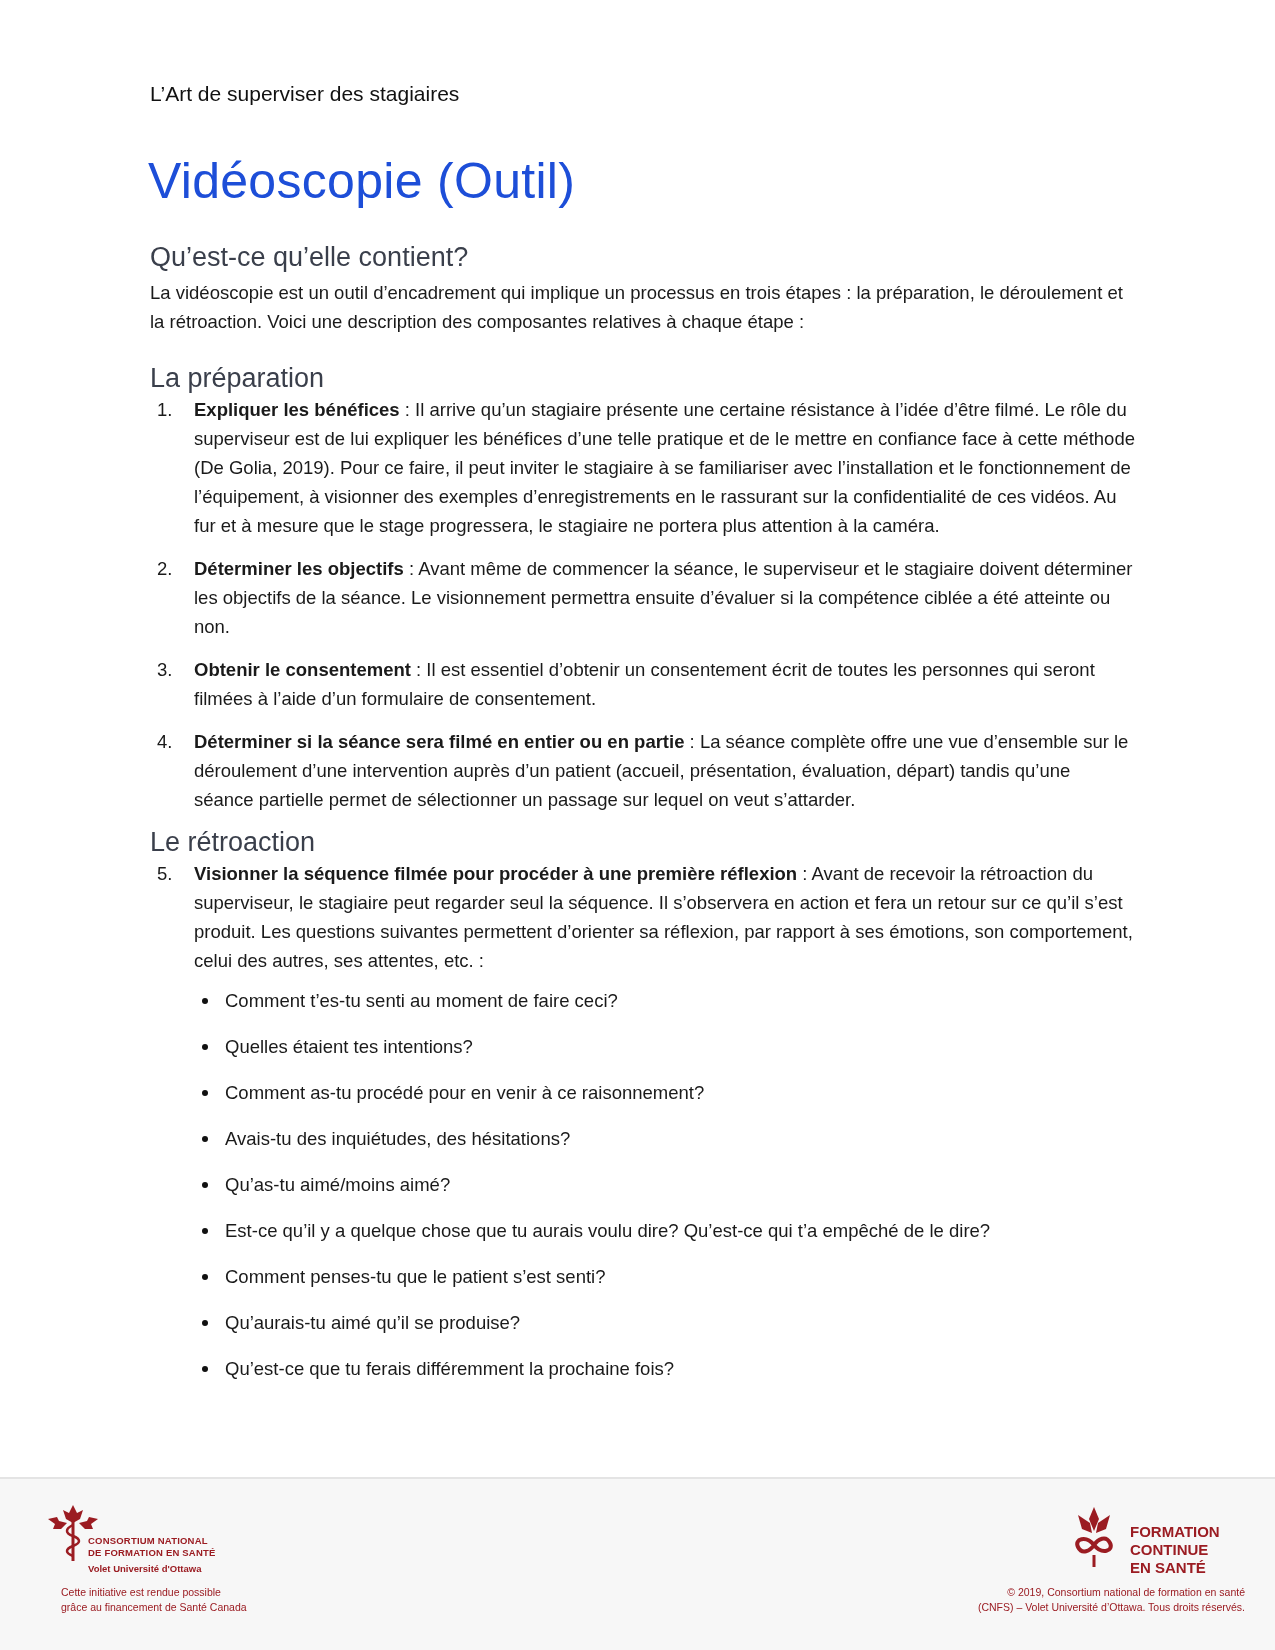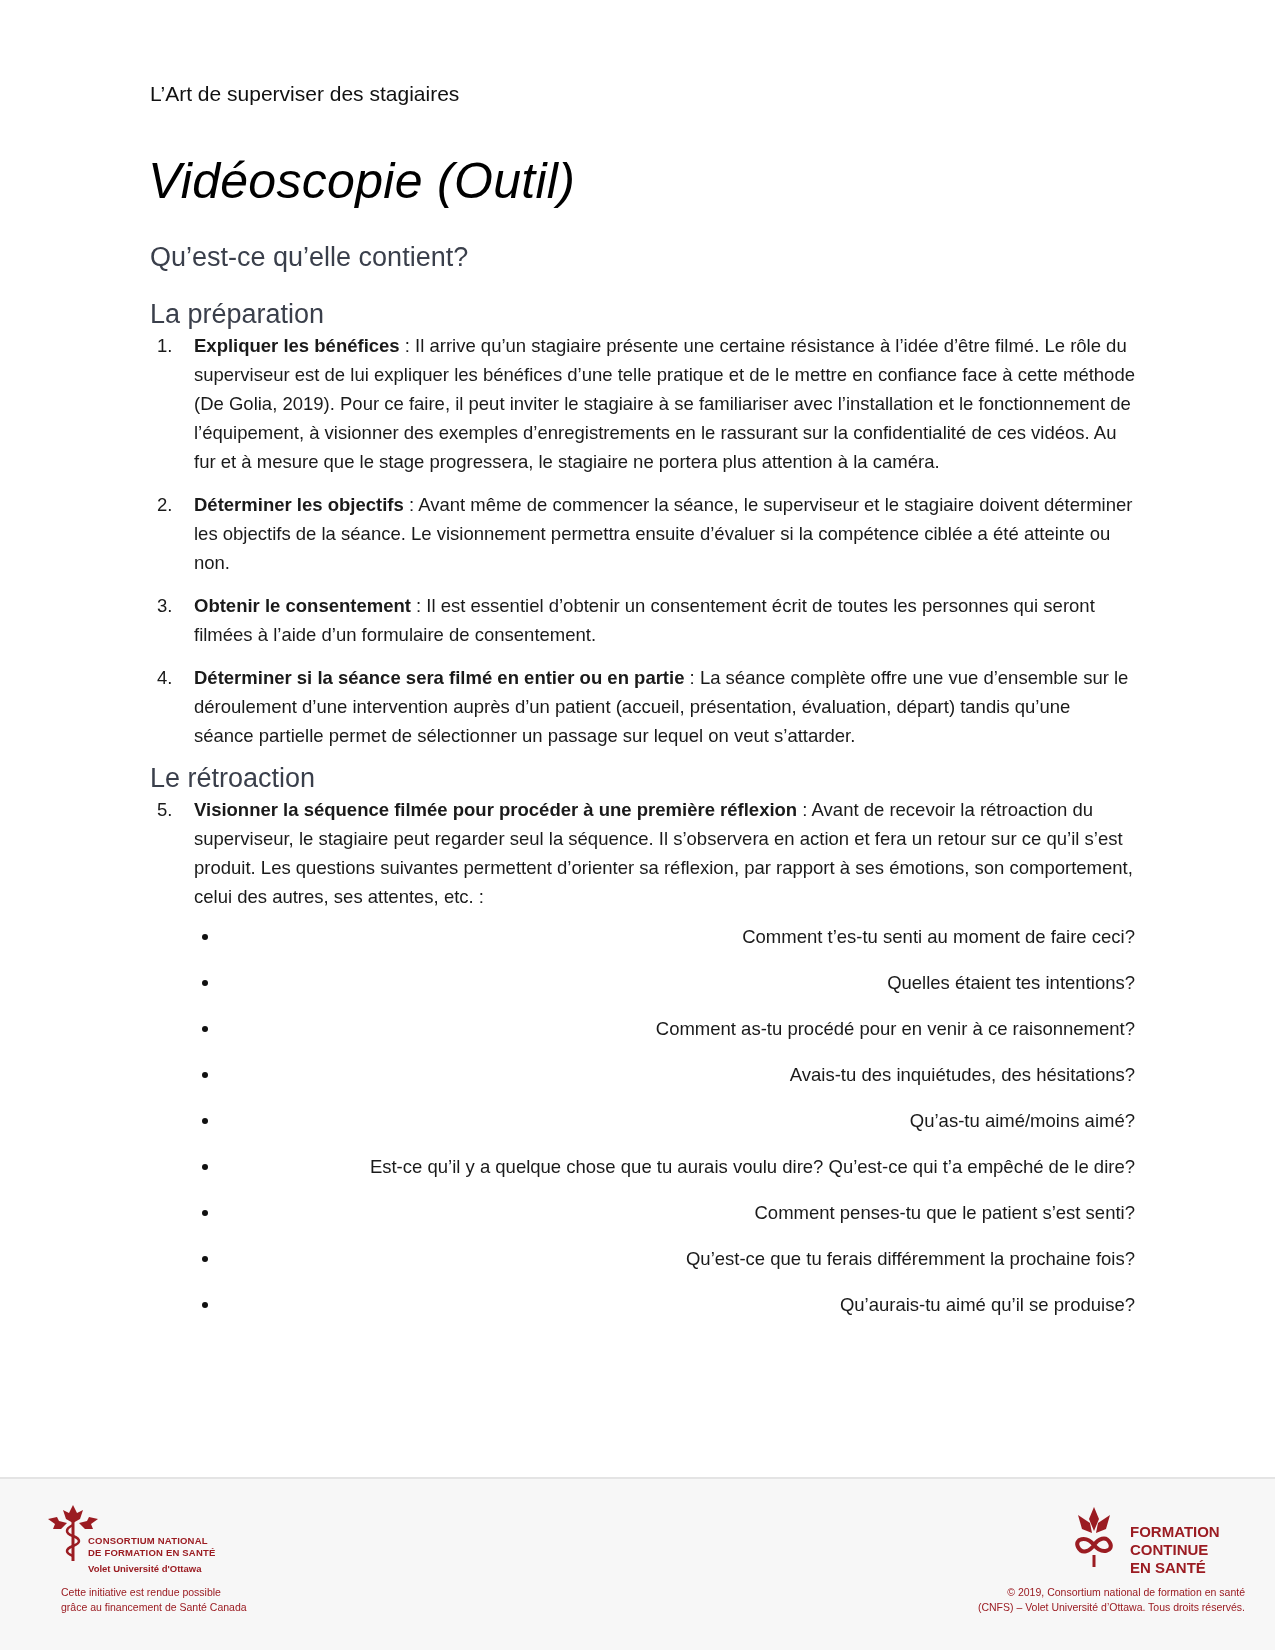--- a/index.html
+++ b/index.html
@@ -7,37 +7,37 @@
     width: 1275px; height: 1650px; position: relative; overflow: hidden;
     background: #ffffff; color: #111111;
     font-family: "Liberation Sans", "DejaVu Sans", sans-serif;
   }
   .page-header {
     position: absolute; left: 150px; top: 82px;
     font-size: 21px; color: #111;
   }
   .title {
     position: absolute; left: 148px; top: 152px; margin: 0;
-    font-size: 50px; font-weight: normal; color: #000000; letter-spacing: 0.3px; font-style: italic;
+    font-size: 50px; font-weight: normal; color: #1d4ed8; letter-spacing: 0.3px;
   }
   .h2 {
     margin: 0; font-weight: normal; color: #3a3f4b; font-size: 27px;
   }
   .content {
     position: absolute; left: 150px; top: 243px; width: 985px;
     font-size: 18.5px; line-height: 29px; color: #1a1a1a;
   }
   .content p { margin: 6px 0 0 0; }
   .section-title { margin-top: 28px; }
   ol.steps { list-style: none; margin: 2px 0 0 0; padding: 0; }
   ol.steps li { position: relative; padding-left: 44px; margin-bottom: 14px; }
   ol.steps li .num { position: absolute; left: 7px; top: 0; }
   ol.steps li b { font-weight: bold; }
   ul.questions { list-style: none; margin: 10px 0 0 44px; padding: 0; }
-  ul.questions li { position: relative; padding-left: 31px; line-height: 32px; text-align: right; }
+  ul.questions li { position: relative; padding-left: 31px; line-height: 32px; }
   ul.questions li .bullet {
     position: absolute; left: 8px; top: 13px; width: 6px; height: 6px;
     border-radius: 50%; background: #111;
   }
   .footer {
     position: absolute; left: 0; top: 1477px; width: 1275px; height: 173px;
     background: #f7f7f7; border-top: 2px solid #e4e4e4;
   }
   .cnfs-logo { position: absolute; left: 45px; top: 24px; }
   .cnfs-name {
@@ -63,42 +63,43 @@
   }
 </style>
 </head>
 <body>
 
 <div class="page-header">L’Art de superviser des stagiaires</div>
 <h1 class="title">Vidéoscopie (Outil)</h1>
 
 <div class="content">
   <h2 class="h2">Qu’est-ce qu’elle contient?</h2>
+  <p>La vidéoscopie est un outil d’encadrement qui implique un processus en trois étapes : la préparation, le déroulement et la rétroaction. Voici une description des composantes relatives à chaque étape :</p>
 
   <h2 class="h2 section-title">La préparation</h2>
   <ol class="steps">
     <li><span class="num">1.</span><b>Expliquer les bénéfices</b><span> : Il arrive qu’un stagiaire présente une certaine résistance à l’idée d’être filmé. Le rôle du superviseur est de lui expliquer les bénéfices d’une telle pratique et de le mettre en confiance face à cette méthode (De Golia, 2019). Pour ce faire, il peut inviter le stagiaire à se familiariser avec l’installation et le fonctionnement de l’équipement, à visionner des exemples d’enregistrements en le rassurant sur la confidentialité de ces vidéos. Au fur et à mesure que le stage progressera, le stagiaire ne portera plus attention à la caméra.</span></li>
     <li><span class="num">2.</span><b>Déterminer les objectifs</b><span> : Avant même de commencer la séance, le superviseur et le stagiaire doivent déterminer les objectifs de la séance. Le visionnement permettra ensuite d’évaluer si la compétence ciblée a été atteinte ou non.</span></li>
     <li><span class="num">3.</span><b>Obtenir le consentement</b><span> : Il est essentiel d’obtenir un consentement écrit de toutes les personnes qui seront filmées à l’aide d’un formulaire de consentement.</span></li>
     <li><span class="num">4.</span><b>Déterminer si la séance sera filmé en entier ou en partie</b><span> : La séance complète offre une vue d’ensemble sur le déroulement d’une intervention auprès d’un patient (accueil, présentation, évaluation, départ) tandis qu’une séance partielle permet de sélectionner un passage sur lequel on veut s’attarder.</span></li>
   </ol>
 
   <h2 class="h2" style="margin-top:14px">Le rétroaction</h2>
   <ol class="steps">
     <li><span class="num">5.</span><b>Visionner la séquence filmée pour procéder à une première réflexion</b><span> : Avant de recevoir la rétroaction du superviseur, le stagiaire peut regarder seul la séquence. Il s’observera en action et fera un retour sur ce qu’il s’est produit. Les questions suivantes permettent d’orienter sa réflexion, par rapport à ses émotions, son comportement, celui des autres, ses attentes, etc. :</span>
       <ul class="questions" style="margin-left:0">
         <li><span class="bullet"></span><span>Comment t’es-tu senti au moment de faire ceci?</span></li>
         <li><span class="bullet"></span><span>Quelles étaient tes intentions?</span></li>
         <li><span class="bullet"></span><span>Comment as-tu procédé pour en venir à ce raisonnement?</span></li>
         <li><span class="bullet"></span><span>Avais-tu des inquiétudes, des hésitations?</span></li>
         <li><span class="bullet"></span><span>Qu’as-tu aimé/moins aimé?</span></li>
         <li><span class="bullet"></span><span>Est-ce qu’il y a quelque chose que tu aurais voulu dire? Qu’est-ce qui t’a empêché de le dire?</span></li>
         <li><span class="bullet"></span><span>Comment penses-tu que le patient s’est senti?</span></li>
+        <li><span class="bullet"></span><span>Qu’aurais-tu aimé qu’il se produise?</span></li>
         <li><span class="bullet"></span><span>Qu’est-ce que tu ferais différemment la prochaine fois?</span></li>
-        <li><span class="bullet"></span><span>Qu’aurais-tu aimé qu’il se produise?</span></li>
       </ul>
     </li>
   </ol>
 </div>
 
 <div class="footer">
   <svg class="cnfs-logo" width="56" height="60" viewBox="0 0 56 60">
     <g fill="#9b1c22">
       <path d="M28 2 L32 10 L38 7 L35 16 L28 20 L21 16 L18 7 L24 10 Z"></path>
       <path d="M3 16 L12 14 L14 18 L22 20 L16 26 L8 26 L10 21 Z"></path>

